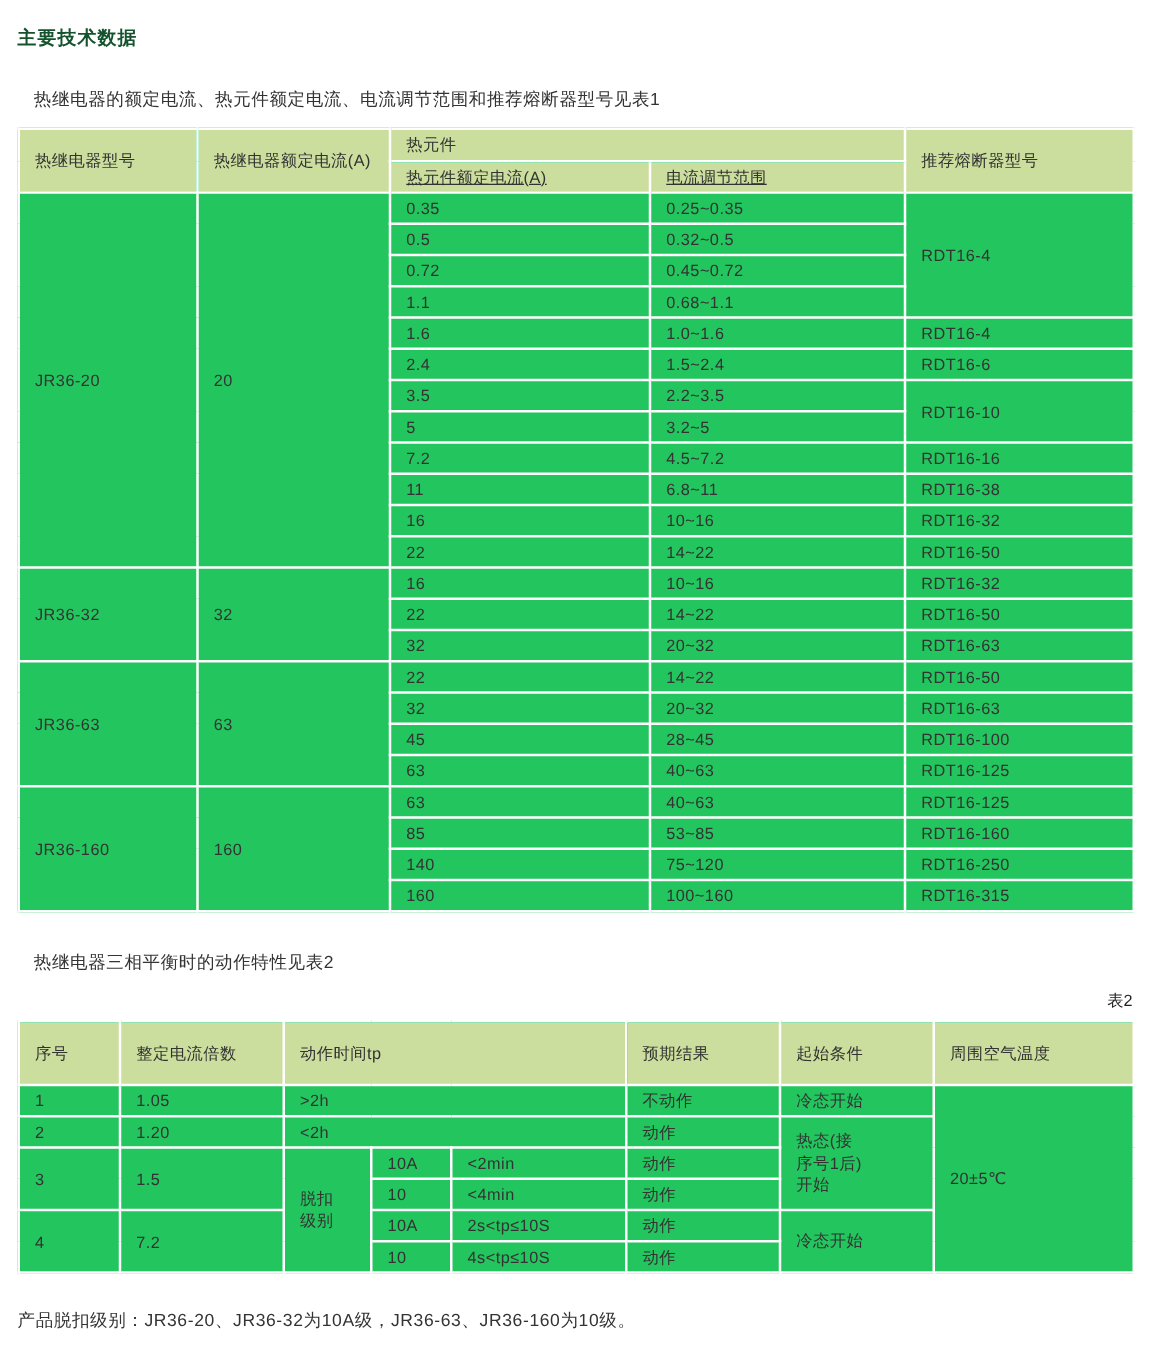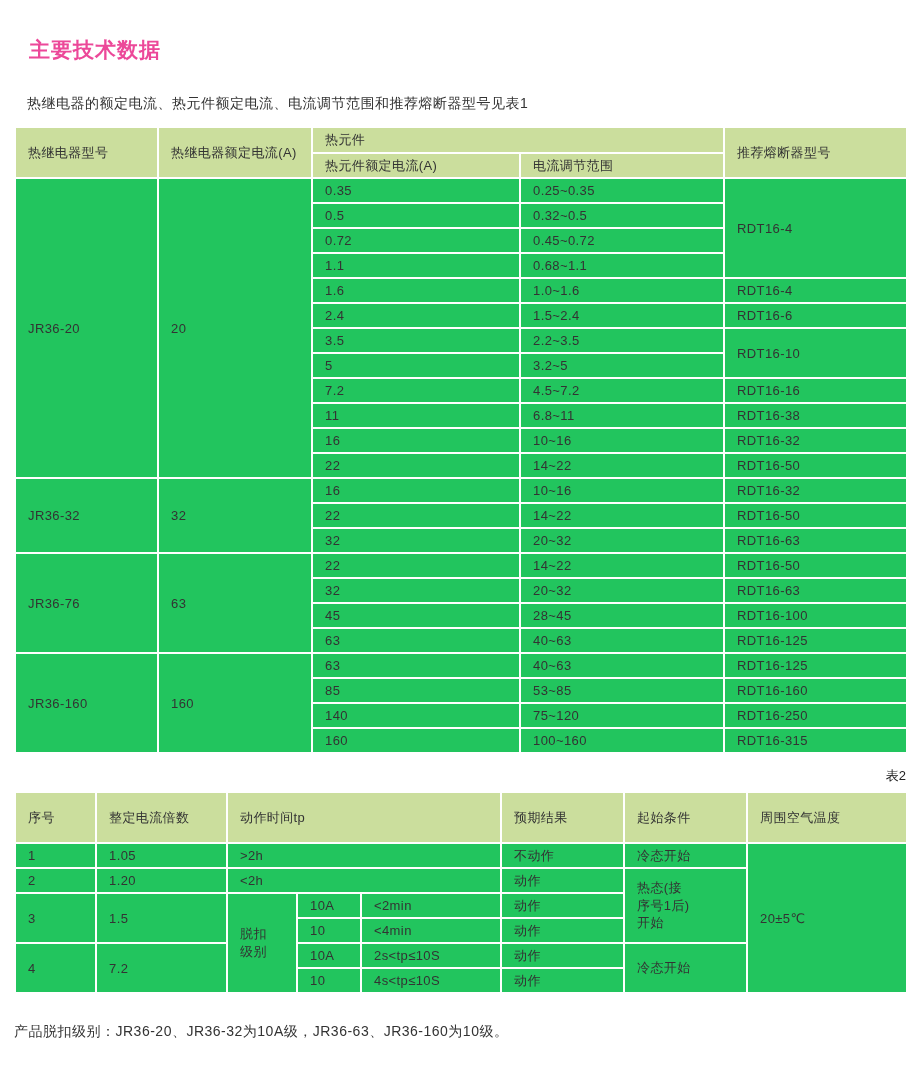--- a/index.html
+++ b/index.html
@@ -3,37 +3,37 @@
 <meta charset="utf-8">
 <style>
   html,body{margin:0;padding:0;}
   body{
     width:920px;height:1092px;background:#ffffff;
     font-family:"Liberation Sans","DejaVu Sans",sans-serif;
     color:#333333;
   }
   .page{padding:0 14px;position:relative;}
   .page-title{
-    margin:15px;padding-top:21px;font-size:21px;font-weight:bold;color:#ec4899;
+    margin:0;padding-top:21px;font-size:15px;font-weight:bold;color:#14532d;
     letter-spacing:1px;
   }
   .intro{margin:13px;margin-top:31px;font-size:14px;color:#333;letter-spacing:0.5px;}
   .table-tag{margin:0;margin-top:13px;margin-bottom:6px;font-size:13px;color:#222;text-align:right;}
   table{border-collapse:collapse;table-layout:fixed;width:892px;background:#22c55e;}
   th,td{
     border:2px solid #ffffff;
     font-size:13px;font-weight:normal;color:#333;
     text-align:left;vertical-align:middle;
     padding:0 4px 0 12px;
     letter-spacing:0.4px;
     overflow:hidden;
   }
   thead th{background:#cbde9d;}
   .t1 thead tr.h1 th{height:24px;}
-  .t1 thead tr.h2 th{height:23px;}
+  .t1 thead tr.h2 th{height:23px;text-decoration:underline;}
   .t1 tbody td{height:23px;}
   .t2 thead th{height:49px;}
   .t2 tbody td{height:23px;}
   .preline{white-space:pre-line;line-height:1.35;}
   .footnote{margin:0;margin-top:29px;font-size:14px;color:#333;letter-spacing:0.5px;}
 </style>
 </head>
 <body>
 
 <div class="page">
@@ -132,21 +132,21 @@
           <td>22</td>
           <td>14~22</td>
           <td>RDT16-50</td>
         </tr>
       <tr>
           <td>32</td>
           <td>20~32</td>
           <td>RDT16-63</td>
         </tr>
       <tr>
-          <td rowspan="4">JR36-76</td>
+          <td rowspan="4">JR36-63</td>
           <td rowspan="4">63</td>
           <td>22</td>
           <td>14~22</td>
           <td>RDT16-50</td>
         </tr>
       <tr>
           <td>32</td>
           <td>20~32</td>
           <td>RDT16-63</td>
         </tr>
@@ -178,20 +178,21 @@
           <td>RDT16-250</td>
         </tr>
       <tr>
           <td>160</td>
           <td>100~160</td>
           <td>RDT16-315</td>
         </tr>
     </tbody>
   </table>
 
+  <p class="intro">热继电器三相平衡时的动作特性见表2</p>
   <p class="table-tag">表2</p>
 
   <table class="t2">
     <colgroup>
       <col style="width:81px">
         <col style="width:131px">
         <col style="width:70px">
         <col style="width:64px">
         <col style="width:140px">
         <col style="width:123px">

